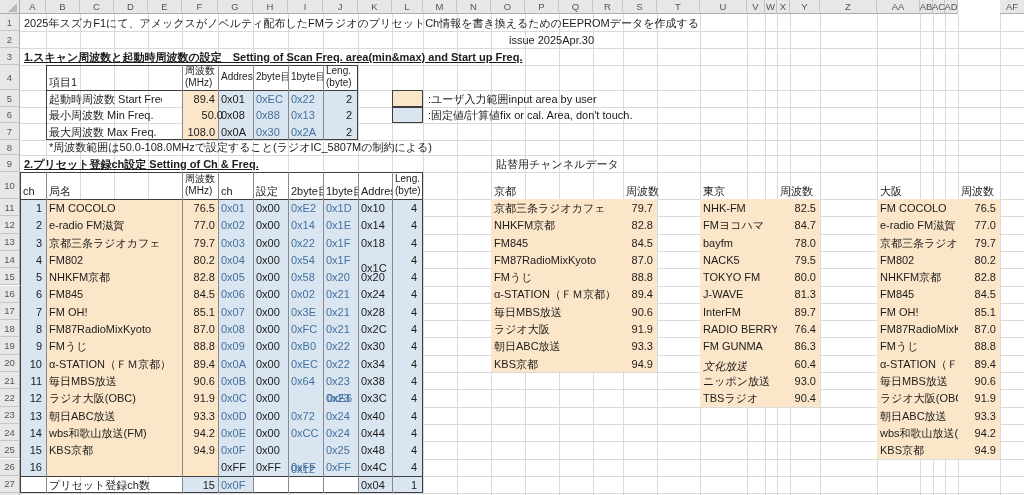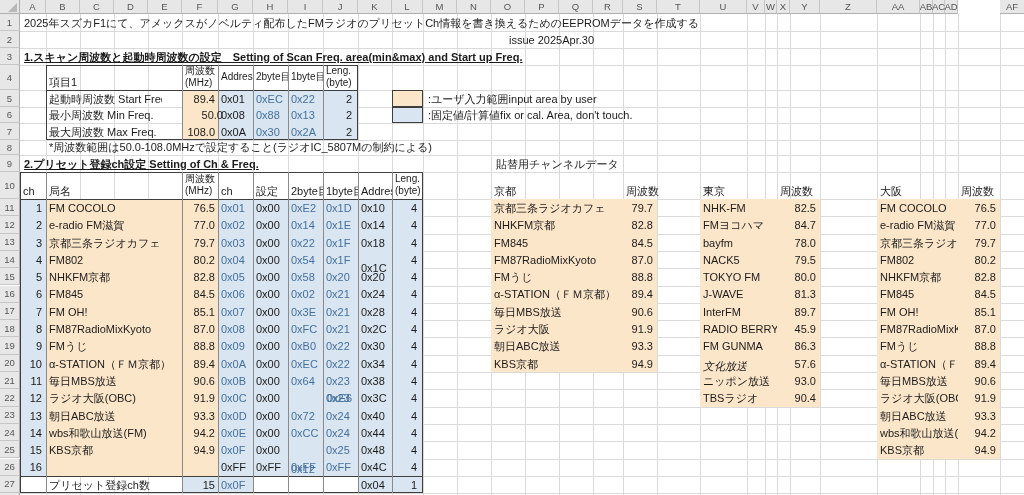--- a/index.html
+++ b/index.html
@@ -351,25 +351,25 @@
       <div class="tcell r" style="left: 777px; top: 233.6px; width: 43px; height: 17.3px; padding-right: 4px;">78.0</div>
       <div class="tcell" style="left: 700px; top: 250.9px; width: 77px; height: 17.3px;">NACK5</div>
       <div class="tcell r" style="left: 777px; top: 250.9px; width: 43px; height: 17.3px; padding-right: 4px;">79.5</div>
       <div class="tcell" style="left: 700px; top: 268.2px; width: 77px; height: 17.3px;">TOKYO FM</div>
       <div class="tcell r" style="left: 777px; top: 268.2px; width: 43px; height: 17.3px; padding-right: 4px;">80.0</div>
       <div class="tcell" style="left: 700px; top: 285.5px; width: 77px; height: 17.3px;">J-WAVE</div>
       <div class="tcell r" style="left: 777px; top: 285.5px; width: 43px; height: 17.3px; padding-right: 4px;">81.3</div>
       <div class="tcell" style="left: 700px; top: 302.8px; width: 77px; height: 17.3px;">InterFM</div>
       <div class="tcell r" style="left: 777px; top: 302.8px; width: 43px; height: 17.3px; padding-right: 4px;">89.7</div>
       <div class="tcell" style="left: 700px; top: 320.1px; width: 77px; height: 17.3px;">RADIO BERRY FM栃木</div>
-      <div class="tcell r" style="left: 777px; top: 320.1px; width: 43px; height: 17.3px; padding-right: 4px;">45.9</div>
+      <div class="tcell r" style="left: 777px; top: 320.1px; width: 43px; height: 17.3px; padding-right: 4px;">76.4</div>
       <div class="tcell" style="left: 700px; top: 337.4px; width: 77px; height: 17.3px;">FM GUNMA</div>
       <div class="tcell r" style="left: 777px; top: 337.4px; width: 43px; height: 17.3px; padding-right: 4px;">86.3</div>
       <div class="tcell" style="left: 700px; top: 357px; width: 77px; height: 17.3px; font-style: italic;">文化放送</div>
-      <div class="tcell r" style="left: 777px; top: 354.7px; width: 43px; height: 17.3px; padding-right: 4px;">57.6</div>
+      <div class="tcell r" style="left: 777px; top: 354.7px; width: 43px; height: 17.3px; padding-right: 4px;">60.4</div>
       <div class="tcell" style="left: 700px; top: 372px; width: 77px; height: 17.3px;">ニッポン放送</div>
       <div class="tcell r" style="left: 777px; top: 372px; width: 43px; height: 17.3px; padding-right: 4px;">93.0</div>
       <div class="tcell" style="left: 700px; top: 389.3px; width: 77px; height: 17.3px;">TBSラジオ</div>
       <div class="tcell r" style="left: 777px; top: 389.3px; width: 43px; height: 17.3px; padding-right: 4px;">90.4</div>
       <div class="tcell" style="left: 877px; top: 172px; width: 81px; height: 27px;">大阪</div>
       <div class="tcell" style="left: 958px; top: 172px; width: 50px; height: 27px;">周波数</div>
       <div class="tcell" style="left: 877px; top: 199px; width: 81px; height: 17.3px;">FM COCOLO</div>
       <div class="tcell r" style="left: 958px; top: 199px; width: 42px; height: 17.3px; padding-right: 4px;">76.5</div>
       <div class="tcell" style="left: 877px; top: 216.3px; width: 81px; height: 17.3px;">e-radio FM滋賀</div>
       <div class="tcell r" style="left: 958px; top: 216.3px; width: 42px; height: 17.3px; padding-right: 4px;">77.0</div>

